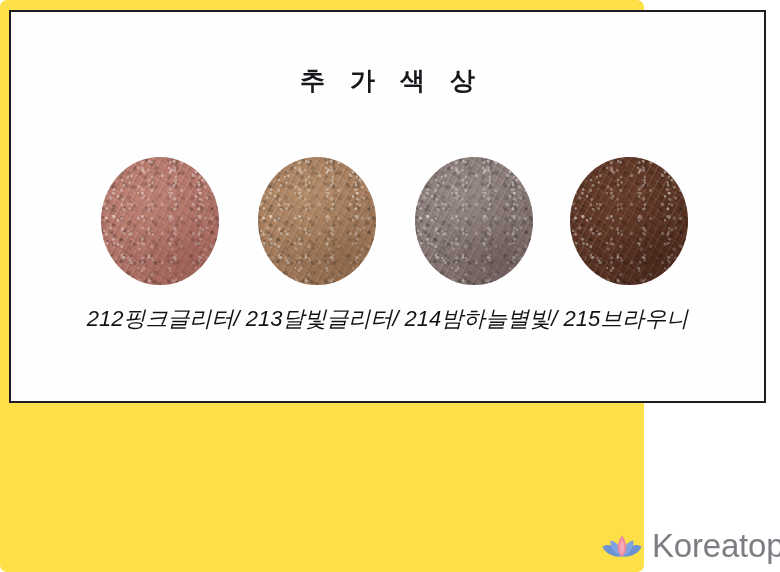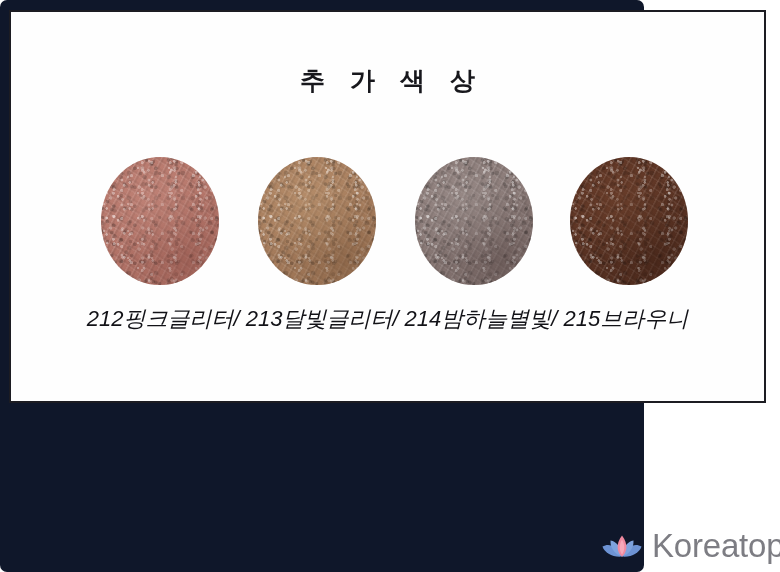--- a/index.html
+++ b/index.html
@@ -13,21 +13,21 @@
     overflow: hidden;
     font-family: "Liberation Sans", "DejaVu Sans", sans-serif;
     position: relative;
   }
 
   #page {
     position: absolute;
     left: 0; top: 0;
     width: 644px;
     height: 572px;
-    background: #0f172a;
+    background: #fde047;
     border-radius: 7px;
   }
 
   
   #panel {
     position: absolute;
     left: 9px;
     top: 10px;
     width: 757px;
     height: 393px;

